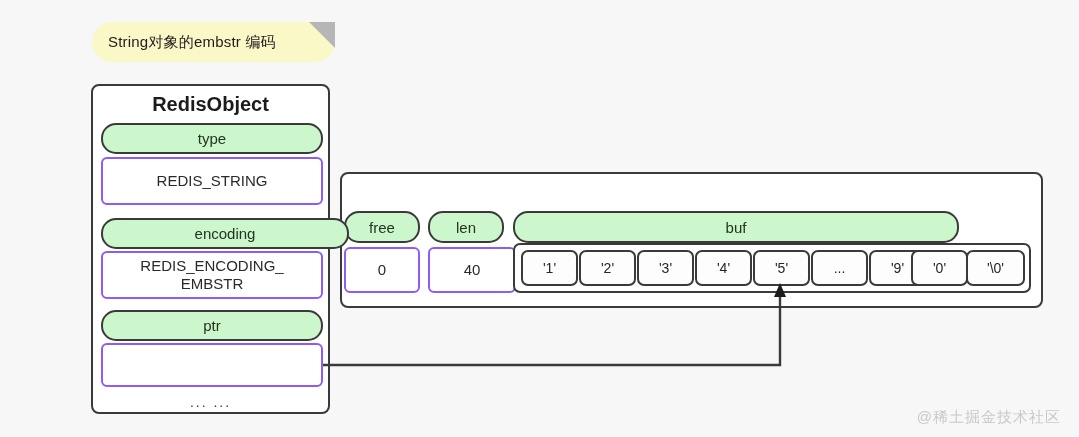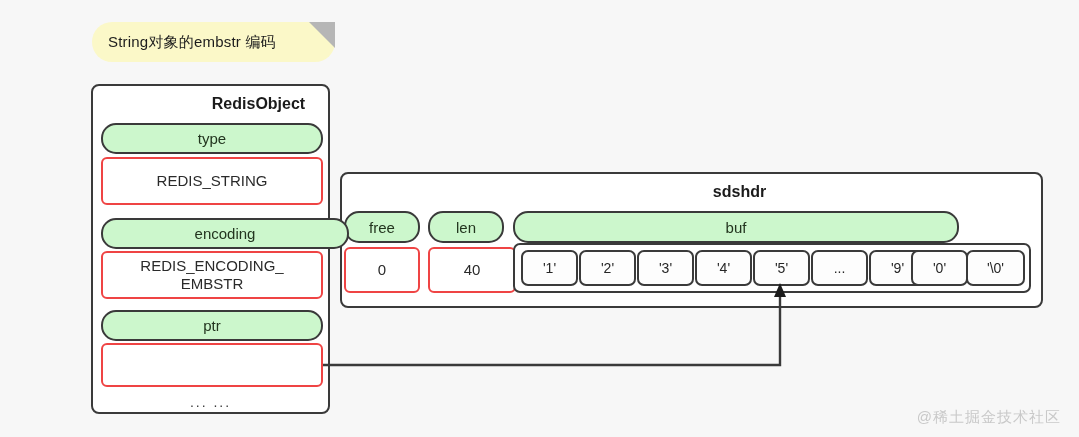--- a/index.html
+++ b/index.html
@@ -61,41 +61,40 @@
     background: #ccf7cc;
     display: flex;
     align-items: center;
     justify-content: center;
     font-size: 15px;
     color: #23351f;
   }
   .valbox {
     position: absolute;
     box-sizing: border-box;
-    border: 2px solid #ef4444;
+    border: 2px solid #8b5cf6;
     border-radius: 6px;
     background: #ffffff;
     display: flex;
     align-items: center;
     justify-content: center;
     text-align: center;
     font-size: 15px;
     color: #2a2a2a;
     line-height: 1.18;
     padding: 0 4px;
   }
   .titletext {
     position: absolute;
     display: flex;
     align-items: center;
     justify-content: center;
-    font-size: 16px;
+    font-size: 20px;
     font-weight: bold;
     color: #1b1b1b;
-    padding-left: 48px;
   }
   .plaintext {
     position: absolute;
     display: flex;
     align-items: center;
     justify-content: center;
     font-size: 14px;
     color: #3a3a3a;
     letter-spacing: 2px;
   }
@@ -136,21 +135,20 @@
 <body>
 
 <div id="canvas">
 
   <div id="note">
     <span>String对象的embstr 编码</span>
     <span id="note-fold"></span>
   </div>
 
   <div class="box" style="left:340px; top:172px; width:703px; height:136px;"></div>
-  <div class="titletext" style="left:340px; top:178px; width:703px; height:28px;">sdshdr</div>
 
   <div class="greenbar" style="left:344px; top:211px; width:76px; height:32px;">free</div>
   <div class="valbox" style="left:344px; top:247px; width:76px; height:46px;">0</div>
 
   <div class="greenbar" style="left:428px; top:211px; width:76px; height:32px;">len</div>
   <div class="valbox" style="left:428px; top:247px; width:88px; height:46px;">40</div>
 
   <div class="greenbar" style="left:513px; top:211px; width:446px; height:32px;">buf</div>
   <div class="box" style="left:513px; top:243px; width:518px; height:50px; border-radius:7px;"></div>
 

